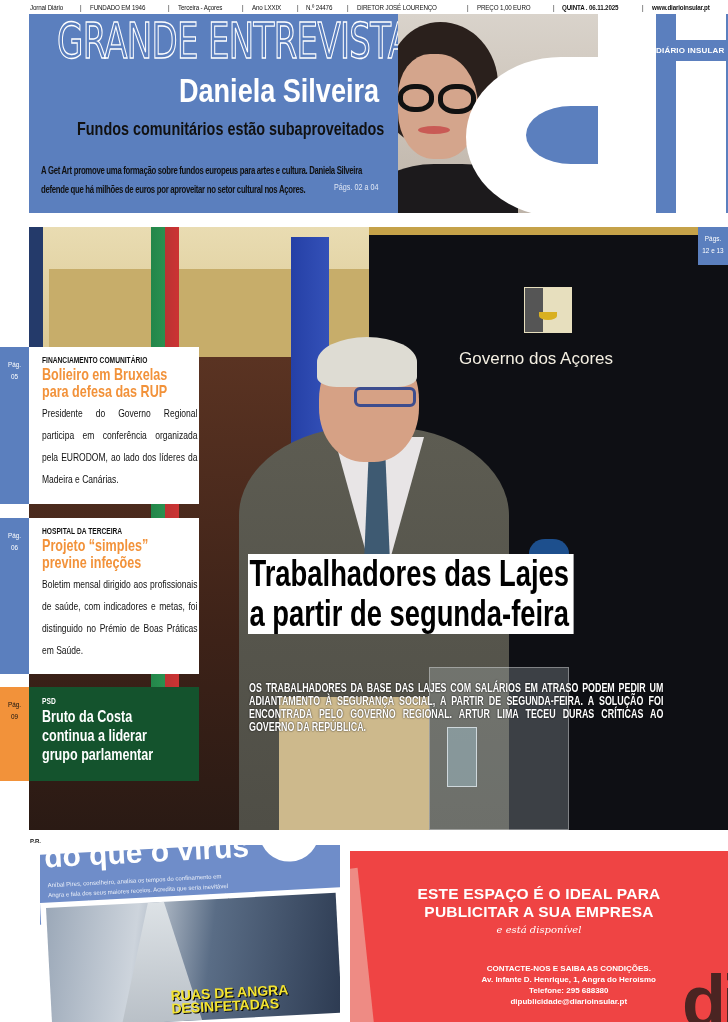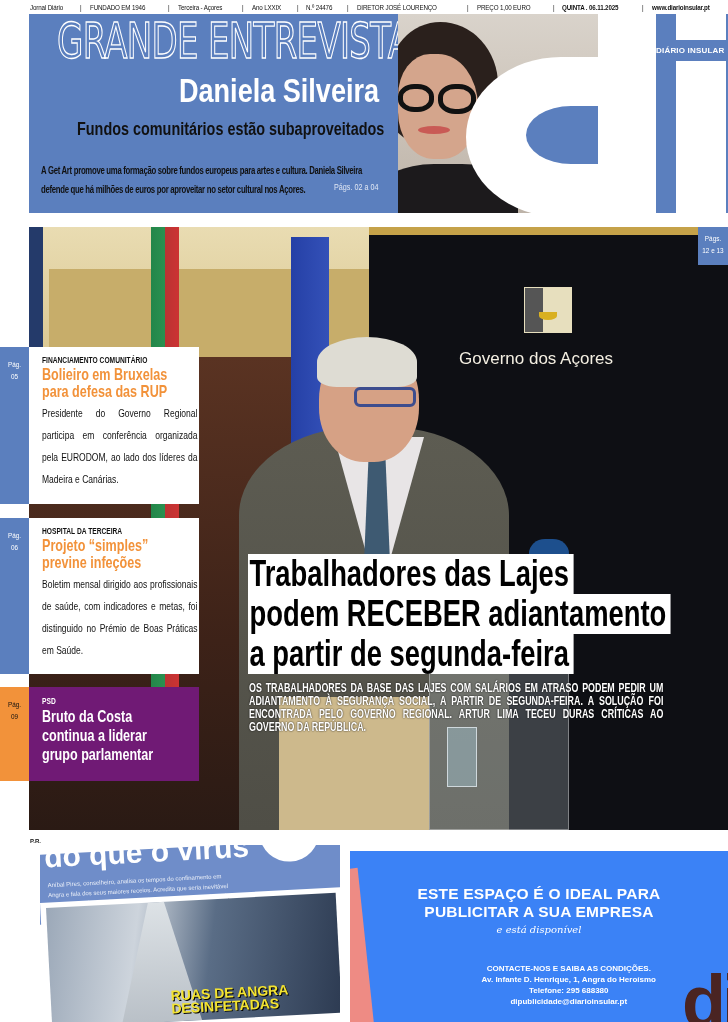--- a/index.html
+++ b/index.html
@@ -150,21 +150,21 @@
   .teaser .body {
     font-size: 11.5px; line-height: 22px; color: #111; width: 210px; text-align: justify;
     transform: scaleX(0.74); transform-origin: left top; margin-right: -54px;
   }
   .t1 { top: 347px; height: 157px; }
   .t1 .card { width: 170px; }
   .t2 { top: 518px; height: 156px; }
   .t2 .card { width: 170px; }
   .t3 { top: 687px; height: 94px; }
   .t3 .pag { background: #f2923a; color: #111; }
-  .t3 .card { background: #701a75; width: 170px; padding-top: 9px; }
+  .t3 .card { background: #14532d; width: 170px; padding-top: 9px; }
   .t3 .section { color: #fff; }
   .t3 .title { color: #fff; font-size: 17px; line-height: 19px; height: auto; }
 
   
   .pr-label { position: absolute; left: 30px; top: 838px; font-size: 6px; font-weight: bold; }
   .promo {
     position: absolute; left: 40px; top: 845px; width: 300px; height: 177px; overflow: hidden;
   }
   .promo .blue {
     position: absolute; left: -6px; top: 10px; width: 340px; height: 70px; background: #6f8dc9;
@@ -180,21 +180,21 @@
   .promo .paper .brand { position: absolute; left: 180px; top: 6px; font-size: 6px; font-weight: bold; }
   .promo .street {
     position: absolute; left: 6px; top: 63px; width: 290px; height: 120px;
     background: linear-gradient(100deg, #9ba8b8 0%, #cdd4dc 30%, #5a6d86 55%, #2d3b52 100%);
     transform: rotate(-3deg); transform-origin: left top; overflow: hidden;
   }
   .promo .street .road { position: absolute; left: 70px; top: 0; width: 80px; height: 120px; background: linear-gradient(180deg, #dde2e6, #b9c0c7); clip-path: polygon(40% 0, 60% 0, 100% 100%, 0 100%); }
   .promo .street .cap { position: absolute; left: 120px; top: 88px; color: #f3e331; font-size: 14px; font-weight: bold; line-height: 13px; text-shadow: 1px 1px 0 #000; white-space: nowrap; }
 
   .ad {
-    position: absolute; left: 350px; top: 851px; width: 378px; height: 171px; background: #3b82f6; overflow: hidden;
+    position: absolute; left: 350px; top: 851px; width: 378px; height: 171px; background: #ef4444; overflow: hidden;
   }
   .ad .shade { position: absolute; left: -14px; top: 18px; width: 30px; height: 160px; background: #ee8b84; transform: rotate(-6deg); }
   .ad .h1 {
     position: absolute; left: 0; top: 34px; width: 378px; text-align: center; color: #fff;
     font-size: 15.5px; font-weight: bold; line-height: 18px; letter-spacing: 0.2px;
   }
   .ad .sub {
     position: absolute; left: 0; top: 73px; width: 378px; text-align: center; color: #fff;
     font-family: "DejaVu Serif", serif; font-style: italic; font-size: 10px;
   }
@@ -280,21 +280,20 @@
   <div class="glass"></div>
   <div class="mic"></div>
   <div class="pages-tag">
     <span>Págs.</span>
     <span>12 e 13</span>
   </div>
 </div>
 
 <div class="main-head">
   <div class="row"><span class="line">Trabalhadores das Lajes</span></div>
-  <div class="row"><span class="line">podem RECEBER adiantamento</span></div>
   <div class="row"><span class="line">a partir de segunda-feira</span></div>
 </div>
 <div class="main-lead">Os trabalhadores da Base das Lajes com salários em atraso podem pedir um adiantamento à Segurança Social, a partir de segunda-feira. A solução foi encontrada pelo Governo Regional. Artur Lima teceu duras críticas ao Governo da República.</div>
 
 <div class="teaser t1">
   <div class="pag">
     <span>Pág.</span>
     <span>05</span>
   </div>
   <div class="card">

